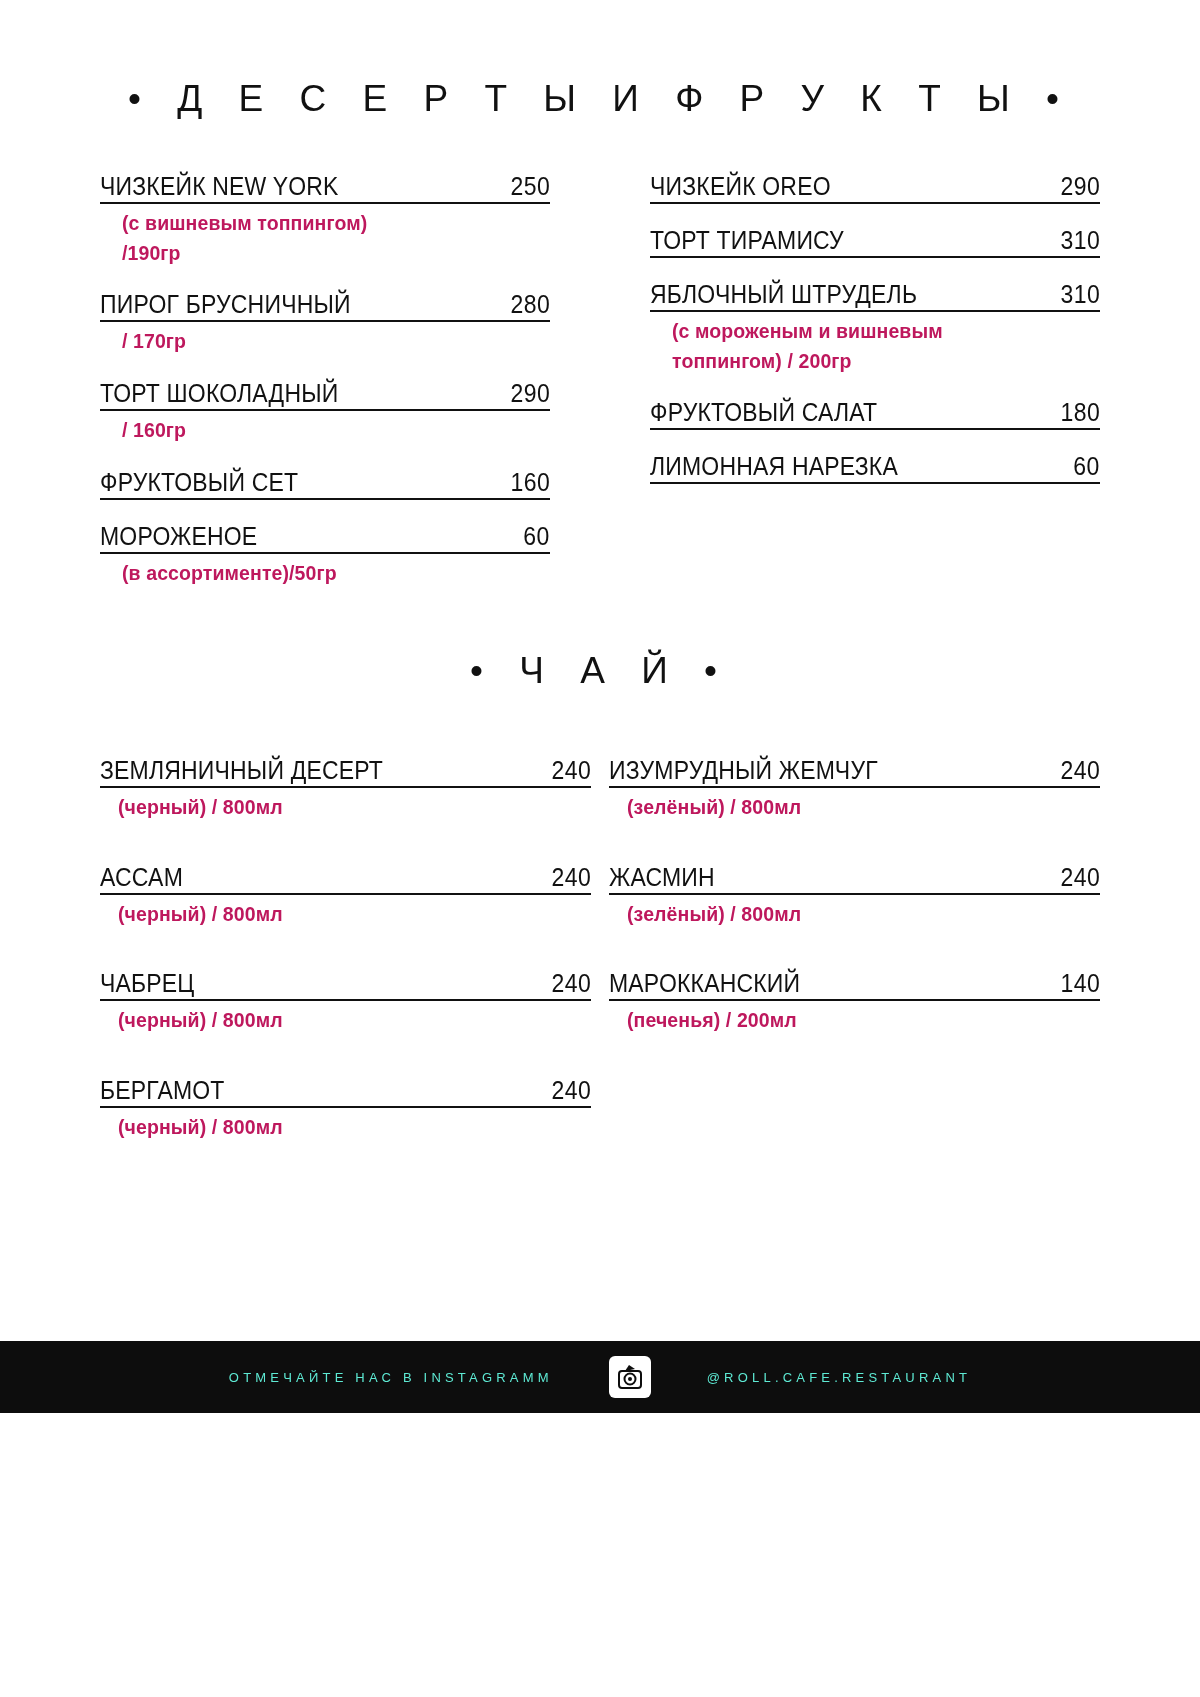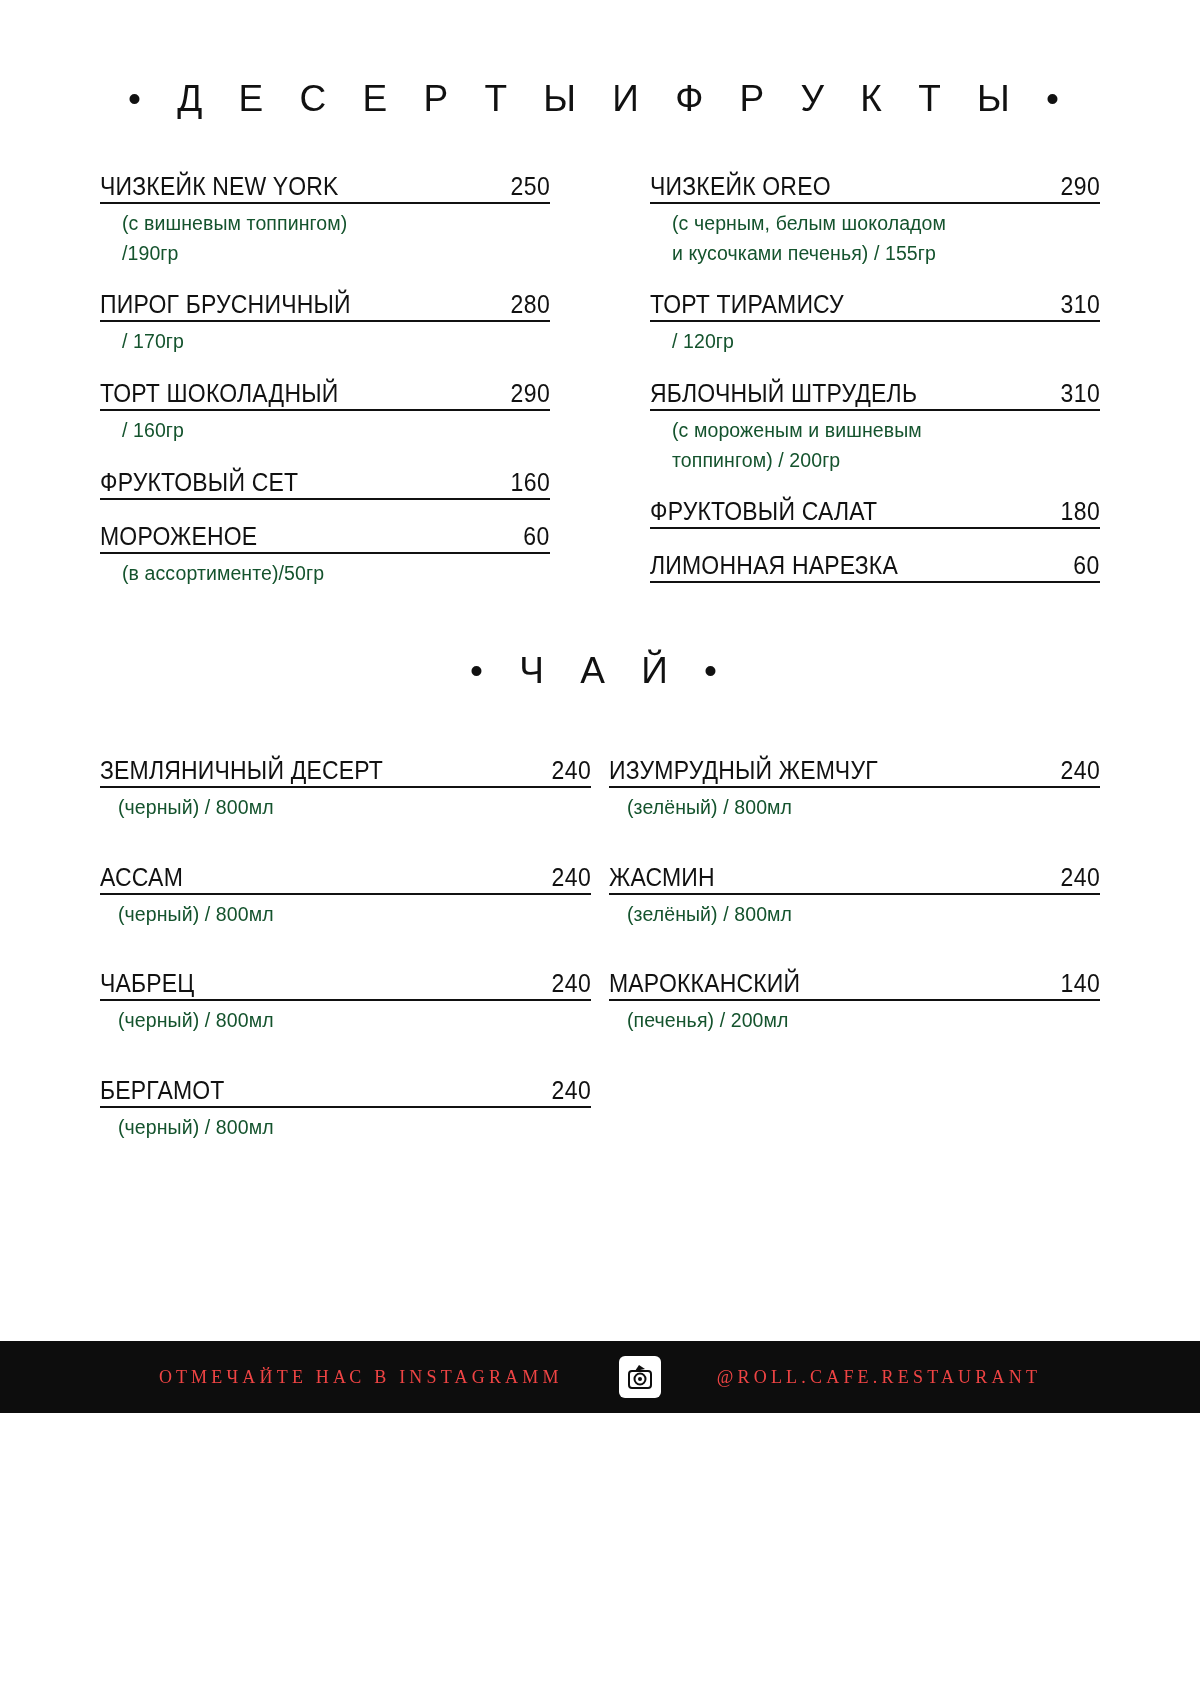--- a/index.html
+++ b/index.html
@@ -72,22 +72,23 @@
     letter-spacing: 0.5px;
     white-space: nowrap;
     transform: scaleX(0.92);
     transform-origin: right bottom;
   }
   .item-desc {
     font-size: 19.5px;
     line-height: 1.52;
     margin-top: 5px;
     padding-left: 22px;
-    color: #14532d;
+    color: #be185d;
     letter-spacing: 0.1px;
+    font-weight: bold;
   }
   .item-desc.nopad { padding-left: 12px; }
 
   
   .tea .menu-item { margin-bottom: 40px; }
   .tea .item-desc { padding-left: 18px; }
 
   
   .footer-bar {
     position: absolute;
@@ -95,26 +96,25 @@
     bottom: 58px;
     width: 1200px;
     height: 72px;
     background: #0d0d0d;
     display: flex;
     align-items: center;
     justify-content: center;
     gap: 56px;
   }
   .footer-text {
-    color: #ef4444;
-    font-size: 18px;
+    color: #5eead4;
+    font-size: 13px;
     letter-spacing: 4.2px;
     text-transform: uppercase;
     white-space: nowrap;
-    font-family: Liberation Serif, serif;
   }
   .footer-logo {
     width: 42px;
     height: 42px;
     background: #ffffff;
     border-radius: 6px;
     display: flex;
     align-items: center;
     justify-content: center;
     flex: 0 0 auto;
@@ -166,28 +166,26 @@
         <div class="item-desc">(в ассортименте)/50гр</div>
       </div>
     </div>
 
     <div class="menu-col">
       <div class="menu-item">
         <div class="item-head">
           <span class="item-name">ЧИЗКЕЙК OREO</span>
           <span class="item-price">290</span>
         </div>
-        <div class="item-desc">(с черным, белым шоколадом<br>и кусочками печенья) / 155гр</div>
       </div>
       <div class="menu-item">
         <div class="item-head">
           <span class="item-name">ТОРТ ТИРАМИСУ</span>
           <span class="item-price">310</span>
         </div>
-        <div class="item-desc">/ 120гр</div>
       </div>
       <div class="menu-item">
         <div class="item-head">
           <span class="item-name">ЯБЛОЧНЫЙ ШТРУДЕЛЬ</span>
           <span class="item-price">310</span>
         </div>
         <div class="item-desc">(с мороженым и вишневым<br>топпингом) / 200гр</div>
       </div>
       <div class="menu-item">
         <div class="item-head">

